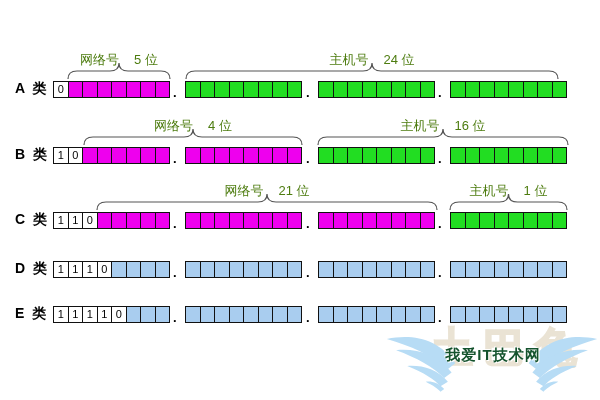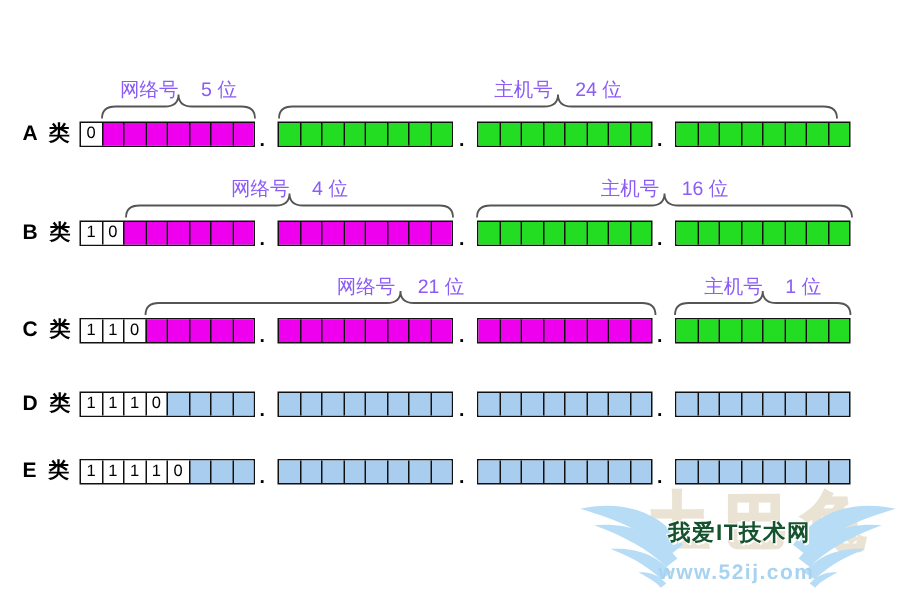--- a/index.html
+++ b/index.html
@@ -12,21 +12,21 @@
     position:absolute;display:flex;height:17px;width:117px;
     border:1px solid #111;box-sizing:border-box;background:#fff;
   }
   .cell{flex:1;border-left:1px solid #111;box-sizing:border-box;}
   .cell:first-child{border-left:none;}
   .cell.bit{background:#fff;font-size:11px;line-height:15px;text-align:center;color:#000;}
   .dot{position:absolute;font-weight:bold;font-size:13px;color:#000;}
   #brace-svg{position:absolute;left:0;top:0;}
   .brace-label{
     position:absolute;transform:translateX(-50%);white-space:nowrap;
-    font-size:13px;color:#8b5cf6;display:flex;gap:15px;
+    font-size:13px;color:#4d7c0f;display:flex;gap:15px;
   }
   
   .watermark{position:absolute;left:383px;top:320px;width:217px;height:80px;}
   .wm-shadow{
     position:absolute;left:48px;top:0px;font-size:42px;font-weight:bold;letter-spacing:10px;
     color:rgba(236,229,216,0.55);-webkit-text-stroke:2px #eae3d4;white-space:nowrap;
   }
   .wm-wing{position:absolute;top:14px;width:74px;height:62px;}
   .wm-wing.left{left:2px;transform:scaleX(-1);}
   .wm-wing.right{left:142px;}
@@ -311,16 +311,15 @@
       <path d="M12,50 C24,36 40,32 56,33 C38,40 26,48 20,55 Z"></path>
       <path d="M16,58 C22,51 30,49 36,50 C28,54 22,58 20,61 Z"></path>
     </svg>
     <svg class="wm-wing right" viewBox="0 0 80 64" fill="#b7dcf5">
       <path d="M4,30 C22,4 50,-2 78,4 C52,12 30,20 14,38 Z"></path>
       <path d="M8,40 C24,20 46,14 68,16 C46,24 28,34 16,46 Z"></path>
       <path d="M12,50 C24,36 40,32 56,33 C38,40 26,48 20,55 Z"></path>
       <path d="M16,58 C22,51 30,49 36,50 C28,54 22,58 20,61 Z"></path>
     </svg>
     <div class="wm-name">我爱IT技术网</div>
-    <div class="wm-url">www.52ij.com</div>
   </div>
 
 </div>
 
 </body></html>

